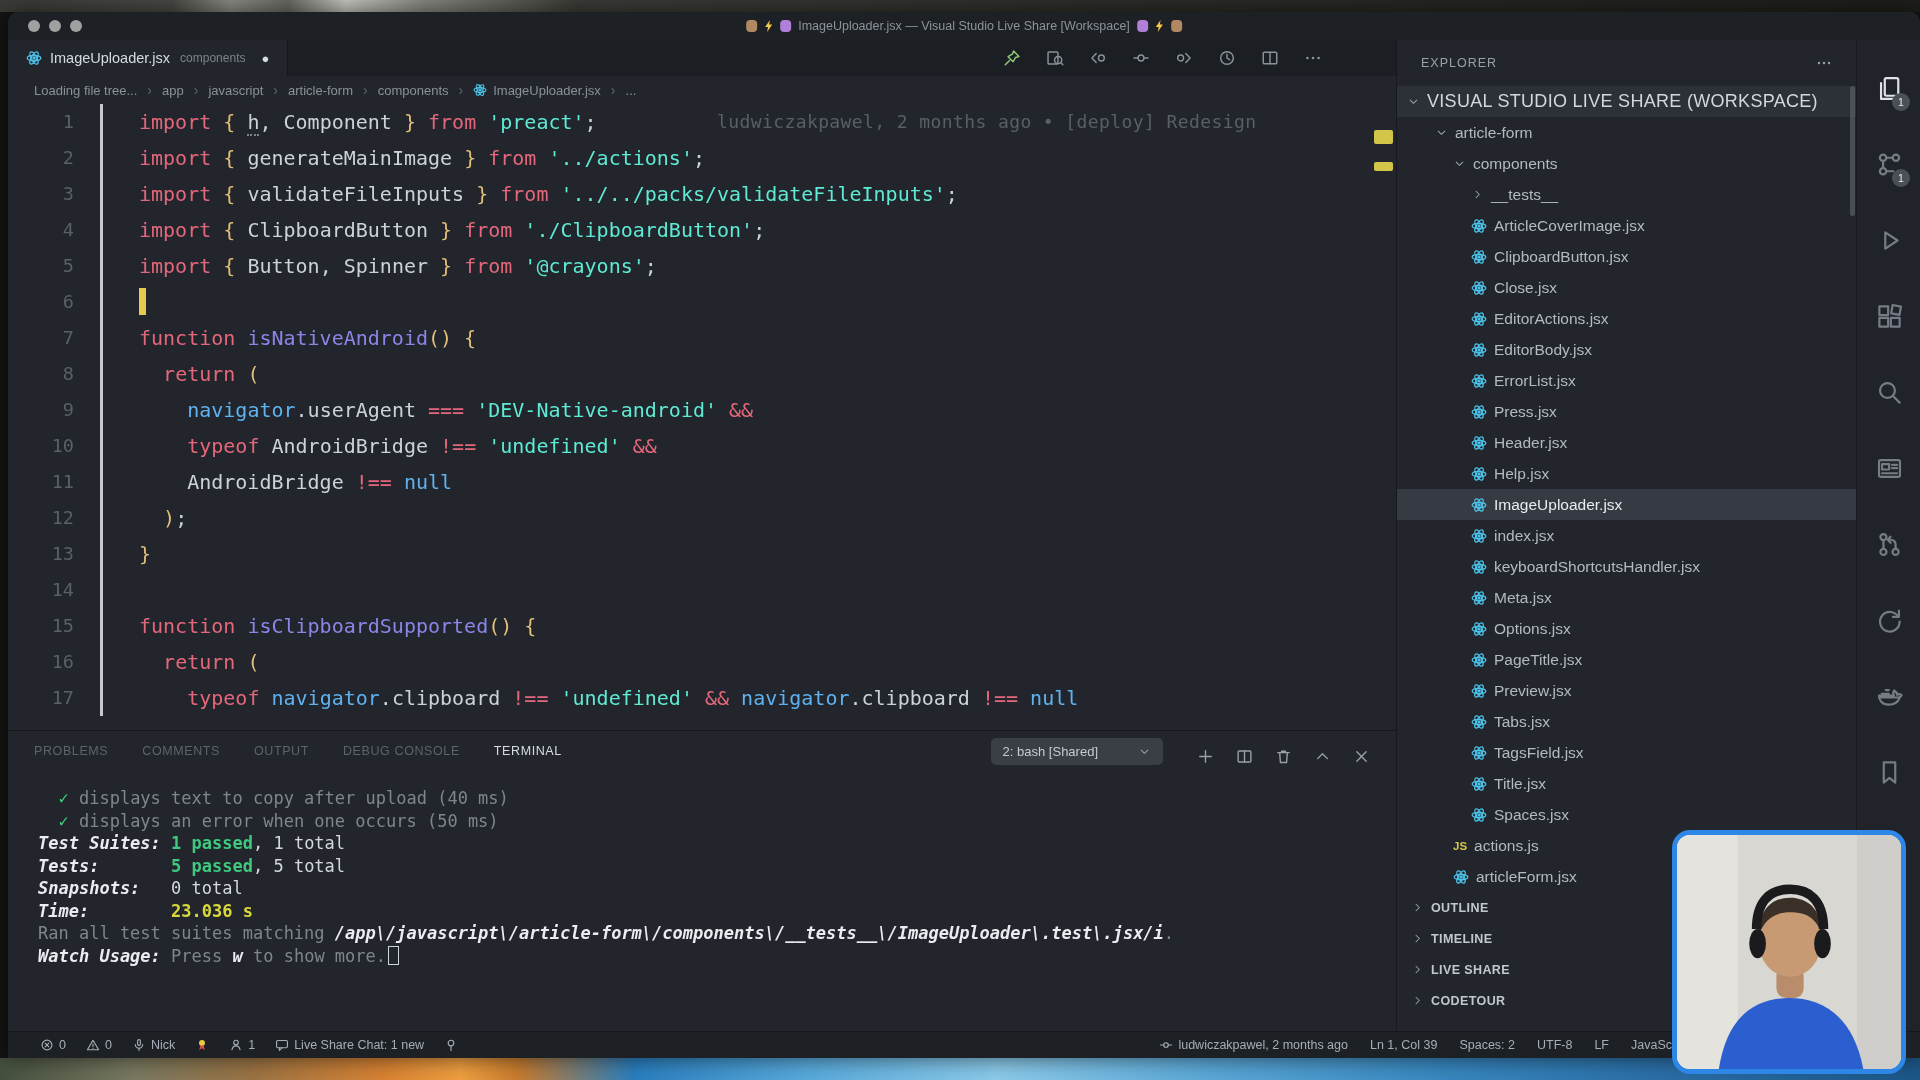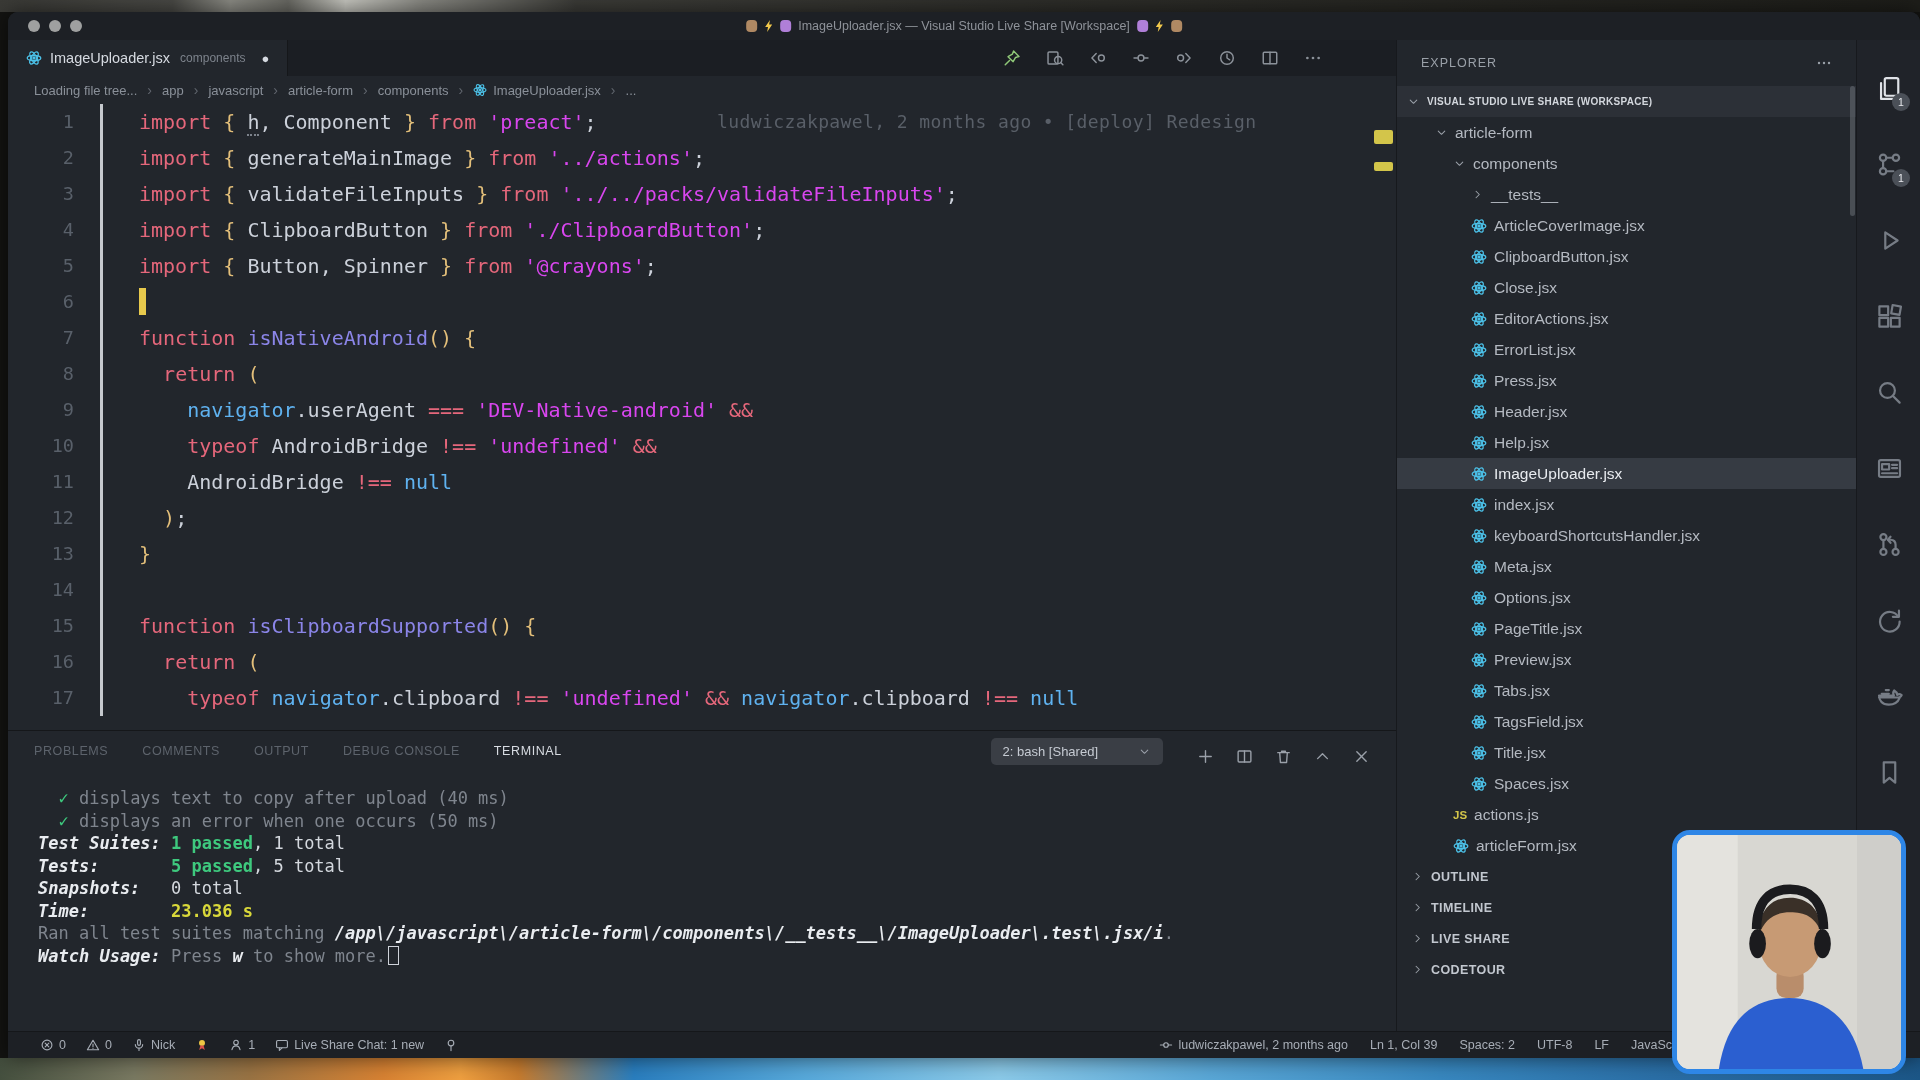--- a/index.html
+++ b/index.html
@@ -44,21 +44,21 @@
 
   
   .editor{flex:1;position:relative;overflow:hidden;font-family:"DejaVu Sans Mono",monospace;font-size:20px;background:#22262c;}
   .code-line{display:flex;height:36px;line-height:36px;position:relative;}
   .ln{width:66px;flex:none;text-align:right;color:#59606a;font-size:18.5px;}
   .gl{width:26px;flex:none;border-right:3px solid #c6c9ce;}
   .code-text{padding-left:36px;white-space:pre;position:relative;flex:1;}
   .tk-k,.tk-o{color:#e5677b;}
   .tk-y{color:#e3bf7a;}
   .tk-w,.tk-p{color:#ccd1da;}
-  .tk-s{color:#d946ef;}
+  .tk-s{color:#5eead4;}
   .tk-f{color:#8b85e8;}
   .tk-b,.tk-n{color:#5fb2f0;}
   .tk-u{border-bottom:2px dotted #7c828b;}
   .cursor{position:absolute;left:36px;top:4px;width:7px;height:27px;background:#e7c94c;}
   .blame{position:absolute;left:614px;color:#595f68;font-size:18px;letter-spacing:.4px;}
   .ruler-mark{position:absolute;right:3px;width:19px;background:#d3c54a;border-radius:2px;}
 
   
   .panel{height:300px;flex:none;border-top:1px solid #15171a;display:flex;flex-direction:column;background:#22262c;}
   .panelbar{height:40px;display:flex;align-items:center;padding:0 26px;gap:34px;flex:none;}
@@ -79,21 +79,21 @@
   .t-yb{color:#d9d83a;font-weight:bold;}
   .term-cursor{display:inline-block;width:9px;height:17px;border:1.5px solid #cfd3da;vertical-align:-3px;margin-left:2px;}
 
   
   .sidebar{width:459px;flex:none;background:#22262c;display:flex;flex-direction:column;position:relative;border-right:1px solid #17191d;}
   .sidehead{height:46px;display:flex;align-items:center;padding:0 24px;flex:none;}
   .sidehead .t{font-size:12.5px;letter-spacing:1px;color:#9aa0a8;}
   .sidehead .more{margin-left:auto;color:#9aa0a8;}
   .tree{flex:1;overflow:hidden;font-size:15.5px;color:#b4b9c1;}
   .trow{height:31px;display:flex;align-items:center;gap:7px;}
-  .trow.root{background:#2c3037;font-size:10px;font-weight:bold;color:#d3d7dd;letter-spacing:.3px;}
+  .trow.root{background:#2c3037;font-size:18px;font-weight:normal;color:#d3d7dd;letter-spacing:.3px;}
   .trow.selected{background:#363b43;color:#e8ebef;}
   .twist{color:#9aa0a8;flex:none;display:inline-flex;}
   .twist svg{width:13px;height:13px;}
   .ricon{color:#4cc1e8;flex:none;display:inline-flex;}
   .ricon svg{width:16px;height:16px;}
   .jsicon{color:#d3c54a;font-weight:bold;font-size:11.5px;flex:none;}
   .bsec .trow{font-weight:bold;font-size:12.5px;color:#c2c7cf;letter-spacing:.4px;}
   .side-scroll{position:absolute;right:1px;top:46px;width:5px;height:130px;background:#6a6f76;opacity:.55;border-radius:3px;}
 
   
@@ -494,20 +494,31 @@
             </div>
             <div class="trow" style="padding-left:74px">
               <span class="ricon">
                 <svg viewBox="0 0 16 16" fill="none" stroke="currentColor" stroke-width="1.3" stroke-linecap="round" stroke-linejoin="round">
                   <circle cx="8" cy="8" r="1.7" fill="currentColor" stroke="none"></circle>
                   <ellipse cx="8" cy="8" rx="6.8" ry="2.7"></ellipse>
                   <ellipse cx="8" cy="8" rx="6.8" ry="2.7" transform="rotate(60 8 8)"></ellipse>
                   <ellipse cx="8" cy="8" rx="6.8" ry="2.7" transform="rotate(120 8 8)"></ellipse>
                 </svg>
               </span>
+              <span>EditorBody.jsx</span>
+            </div>
+            <div class="trow" style="padding-left:74px">
+              <span class="ricon">
+                <svg viewBox="0 0 16 16" fill="none" stroke="currentColor" stroke-width="1.3" stroke-linecap="round" stroke-linejoin="round">
+                  <circle cx="8" cy="8" r="1.7" fill="currentColor" stroke="none"></circle>
+                  <ellipse cx="8" cy="8" rx="6.8" ry="2.7"></ellipse>
+                  <ellipse cx="8" cy="8" rx="6.8" ry="2.7" transform="rotate(60 8 8)"></ellipse>
+                  <ellipse cx="8" cy="8" rx="6.8" ry="2.7" transform="rotate(120 8 8)"></ellipse>
+                </svg>
+              </span>
               <span>ErrorList.jsx</span>
             </div>
             <div class="trow" style="padding-left:74px">
               <span class="ricon">
                 <svg viewBox="0 0 16 16" fill="none" stroke="currentColor" stroke-width="1.3" stroke-linecap="round" stroke-linejoin="round">
                   <circle cx="8" cy="8" r="1.7" fill="currentColor" stroke="none"></circle>
                   <ellipse cx="8" cy="8" rx="6.8" ry="2.7"></ellipse>
                   <ellipse cx="8" cy="8" rx="6.8" ry="2.7" transform="rotate(60 8 8)"></ellipse>
                   <ellipse cx="8" cy="8" rx="6.8" ry="2.7" transform="rotate(120 8 8)"></ellipse>
                 </svg>

